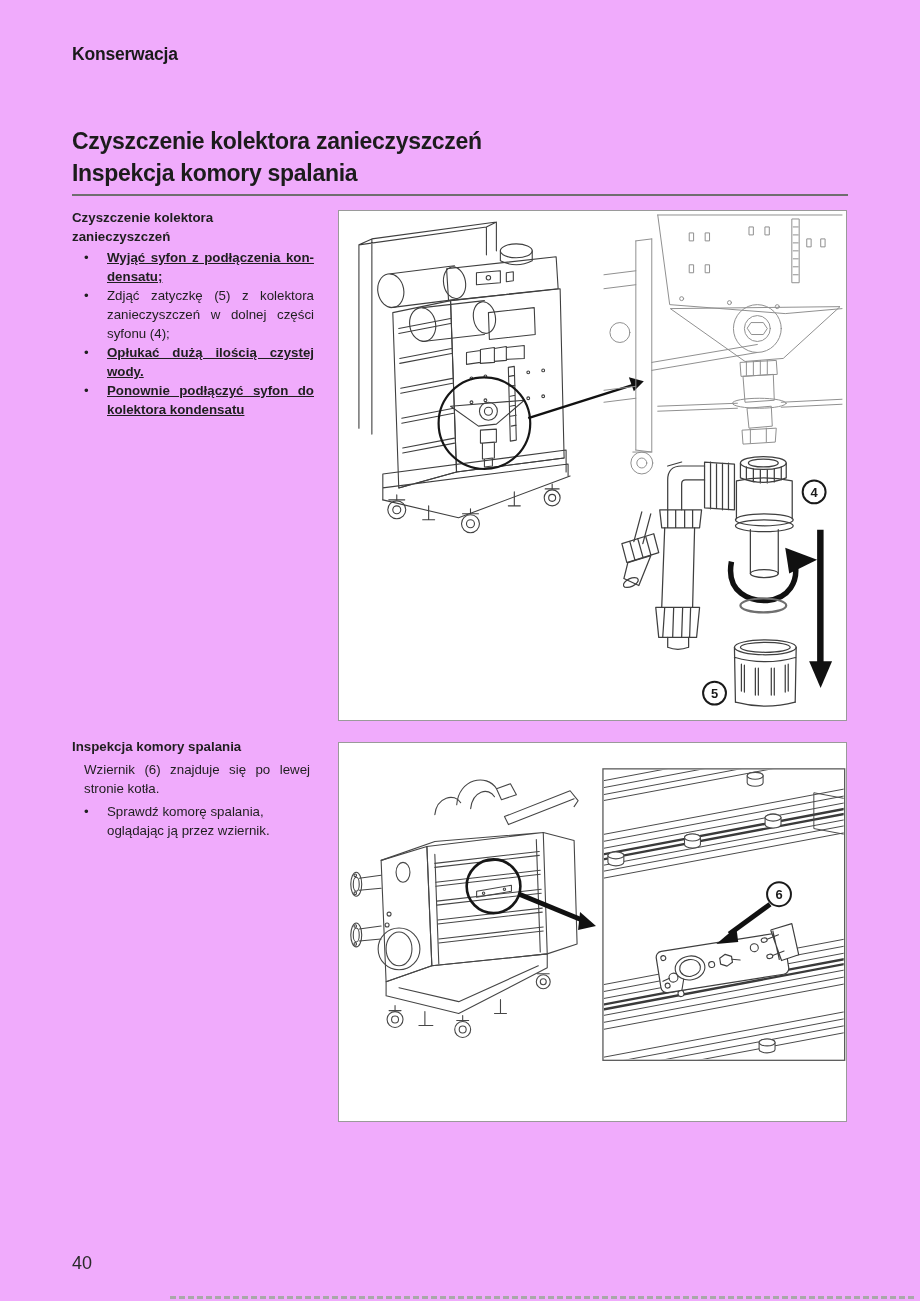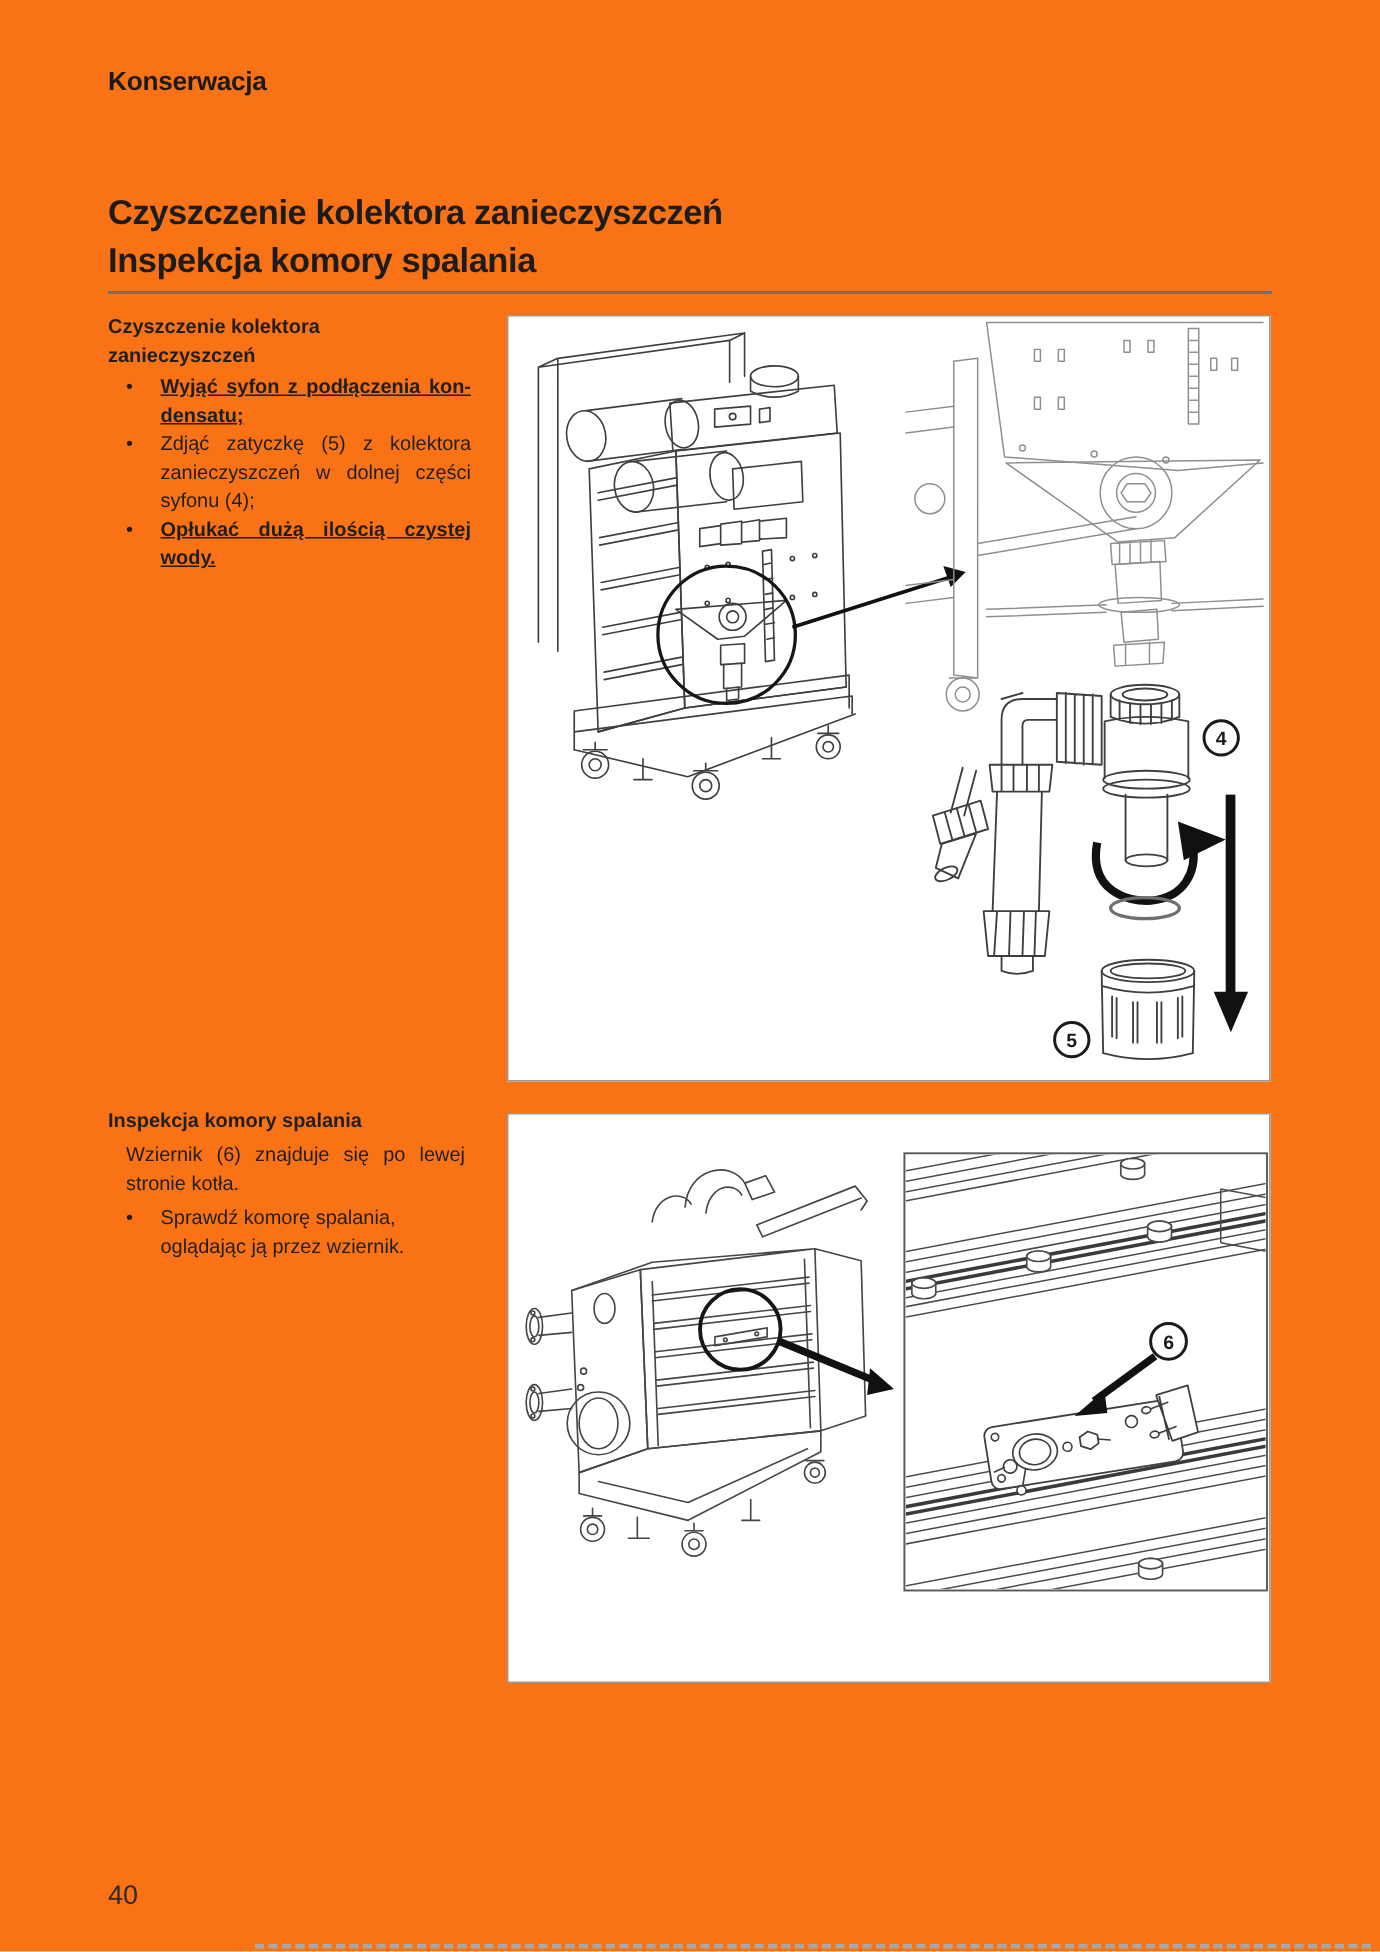--- a/index.html
+++ b/index.html
@@ -1,19 +1,19 @@
 <!DOCTYPE html>
 <html><head>
 <meta charset="utf-8">
 <style>
   html,body{margin:0;padding:0;background:#ffffff;}
   .page{
     position:relative;
     width:920px;height:1301px;
-    background:#f97316;
+    background:#f0abfc;
     font-family:"Liberation Sans",sans-serif;
     color:#1f1f1f;
     overflow:hidden;
   }
   .abs{position:absolute;}
   .doc-header{
     left:72px;top:44px;
     font-size:17.5px;font-weight:bold;letter-spacing:-0.2px;color:#1a1a1a;
   }
   .doc-title{
@@ -83,20 +83,23 @@
     <p class="small-heading">Czyszczenie kolektora zanieczyszczeń</p>
     <ul class="bullets">
       <li class="bullet">
         <span class="bullet-text b">Wyjąć syfon z podłączenia kon-densatu;</span>
         </li>
       <li class="bullet">
         <span class="bullet-text">Zdjąć zatyczkę (5) z kolektora zanieczyszczeń w dolnej części syfonu (4);</span>
         </li>
       <li class="bullet">
         <span class="bullet-text b">Opłukać dużą ilością czystej wody.</span>
+        </li>
+      <li class="bullet">
+        <span class="bullet-text b">Ponownie podłączyć syfon do kolektora kondensatu</span>
         </li>
     </ul>
   </div>
 
   <div class="abs col-left2">
     <p class="small-heading">Inspekcja komory spalania</p>
     <p class="indent-para">Wziernik (6) znajduje się po lewej stronie kotła.</p>
     <ul class="bullets">
       <li class="bullet">
         <span class="bullet-text" style="text-align:left">Sprawdź komorę spalania, oglądając ją przez wziernik.</span>

